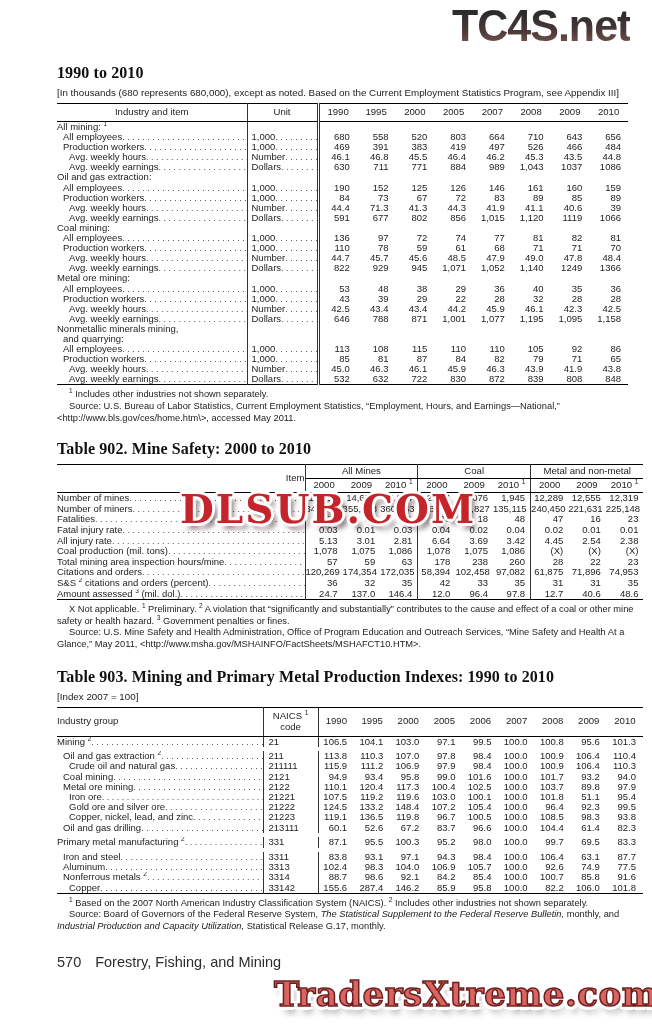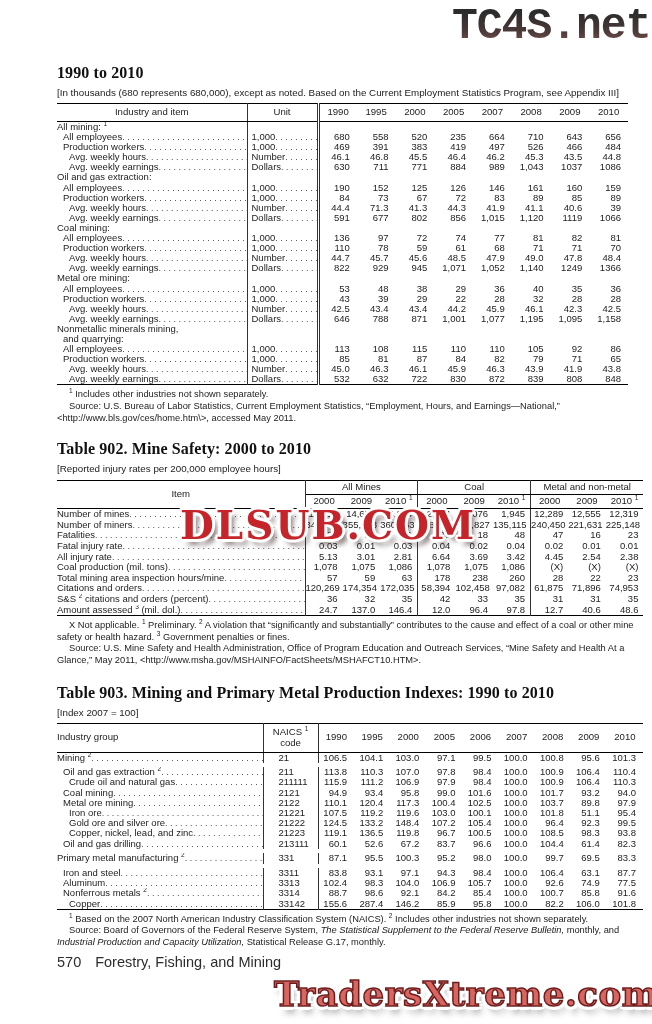--- a/index.html
+++ b/index.html
@@ -40,46 +40,46 @@
   .t901 td{height:10.1px;}
 
   
   .t902wrap{position:relative; margin-top:6px;}
   .t902{width:586px; font-size:9.5px; line-height:10.6px;
         border-top:1.6px solid #000; border-bottom:1.6px solid #000;}
   .t902 thead th{text-align:center; font-size:9.6px; vertical-align:middle;}
   .t902 thead .grp{border-bottom:1px solid #000; height:13px;}
   .t902 thead .yr{border-bottom:1.1px solid #000; height:13px;}
   .t902 .stub{border-right:1px solid #333; text-align:left;}
-  .t902 thead .stub{border-bottom:1.1px solid #000; text-align:center;}
+  .t902 thead .stub{border-bottom:1.1px solid #000; text-align:right;}
   .t902 .gdiv{border-right:1px solid #333;}
   .t902 td{height:10.6px;}
   .t902 .num{padding-right:5px;}
 
   
   .t903{width:586px; font-size:9.5px; line-height:10.2px;
         border-top:1.6px solid #000; border-bottom:1.6px solid #000;}
   .t903 thead th{border-bottom:1.5px solid #000; text-align:center; font-size:9.6px;
                  vertical-align:middle; height:28px;}
   .t903 .stub{border-right:1px solid #333; text-align:left;}
-  .t903 .naics{border-right:1px solid #333; text-align:left; padding-left:15px; white-space:nowrap;}
+  .t903 .naics{border-right:1px solid #333; text-align:left; padding-left:5px; white-space:nowrap;}
   .t903 thead .naics{text-align:center; padding-left:0;}
   .t903 td{height:10.2px;}
   .t903 .bold{font-weight:bold;}
   .t903 .spacer td{height:4.5px;}
 
   
   .footer-left{position:absolute; left:57px; top:954px; font-size:14.5px; color:#2d2d2d;}
   .footer-left .pgnum{margin-right:14px;}
   .footer-src{position:absolute; left:299px; top:961px; font-size:11px; color:#4a463e; white-space:nowrap;}
 
   
   .wm-top{
     position:absolute; left:452px; top:2px; z-index:6;
-    font-family:Liberation Mono, monospace; font-weight:bold; font-size:43px; letter-spacing:-1px;
+    font-family:Liberation Sans, sans-serif; font-weight:bold; font-size:43px; letter-spacing:-1px;
     background:linear-gradient(180deg,#2b2b2b 20%,#4a3a38 60%,#95625a 100%);
     -webkit-background-clip:text; background-clip:text; color:transparent;
     transform:scaleY(1.02);
   }
   .wm-mid{
     position:absolute; left:123px; top:22px; z-index:5;
     font-family:"DejaVu Serif", serif; font-weight:bold; font-size:39px; letter-spacing:2px;
     color:#c5242b;
     text-shadow:-2px -2px 0 #fff,2px -2px 0 #fff,-2px 2px 0 #fff,2px 2px 0 #fff,
                 -3px 0 0 #fff,3px 0 0 #fff,0 -3px 0 #fff,0 3px 0 #fff,
@@ -159,21 +159,21 @@
               </td>
               <td class="unit">
                 <div class="lblwrap">
                   <span>1,000</span>
                   <span class="leader"></span>
                 </div>
               </td>
               <td class="num">680</td>
               <td class="num">558</td>
               <td class="num">520</td>
-              <td class="num">235</td>
+              <td class="num">803</td>
               <td class="num">664</td>
               <td class="num">710</td>
               <td class="num">643</td>
               <td class="num">656</td>
             </tr>
             <tr>
               <td class="stub">
                 <div class="lblwrap" style="padding-left: 6px;">
                   <span class="grouplbl">Production workers</span>
                   <span class="leader"></span>
@@ -673,21 +673,20 @@
           </tbody>
         </table>
       <div class="notes" id="t901notes">
           <p class="note"><sup>1</sup> Includes other industries not shown separately.</p>
           <p class="note">Source: U.S. Bureau of Labor Statistics, Current Employment Statistics, “Employment, Hours, and Earnings—National,” &lt;http://www.bls.gov/ces/home.htm\&gt;, accessed May 2011.</p>
         </div>
     </section>
 
     <section style="margin-top:15px;">
       <h2 class="tbl-title">Table 902. Mine Safety: 2000 to 2010</h2>
-      <div class="headnote">[Reported injury rates per 200,000 employee hours]</div>
       <div class="t902wrap">
         <table class="t902" id="t902">
             <colgroup>
               <col style="width: 248px;">
               <col style="width: 37.6px;">
               <col style="width: 37.6px;">
               <col style="width: 37.6px;">
               <col style="width: 37.6px;">
               <col style="width: 37.6px;">
               <col style="width: 37.6px;">

